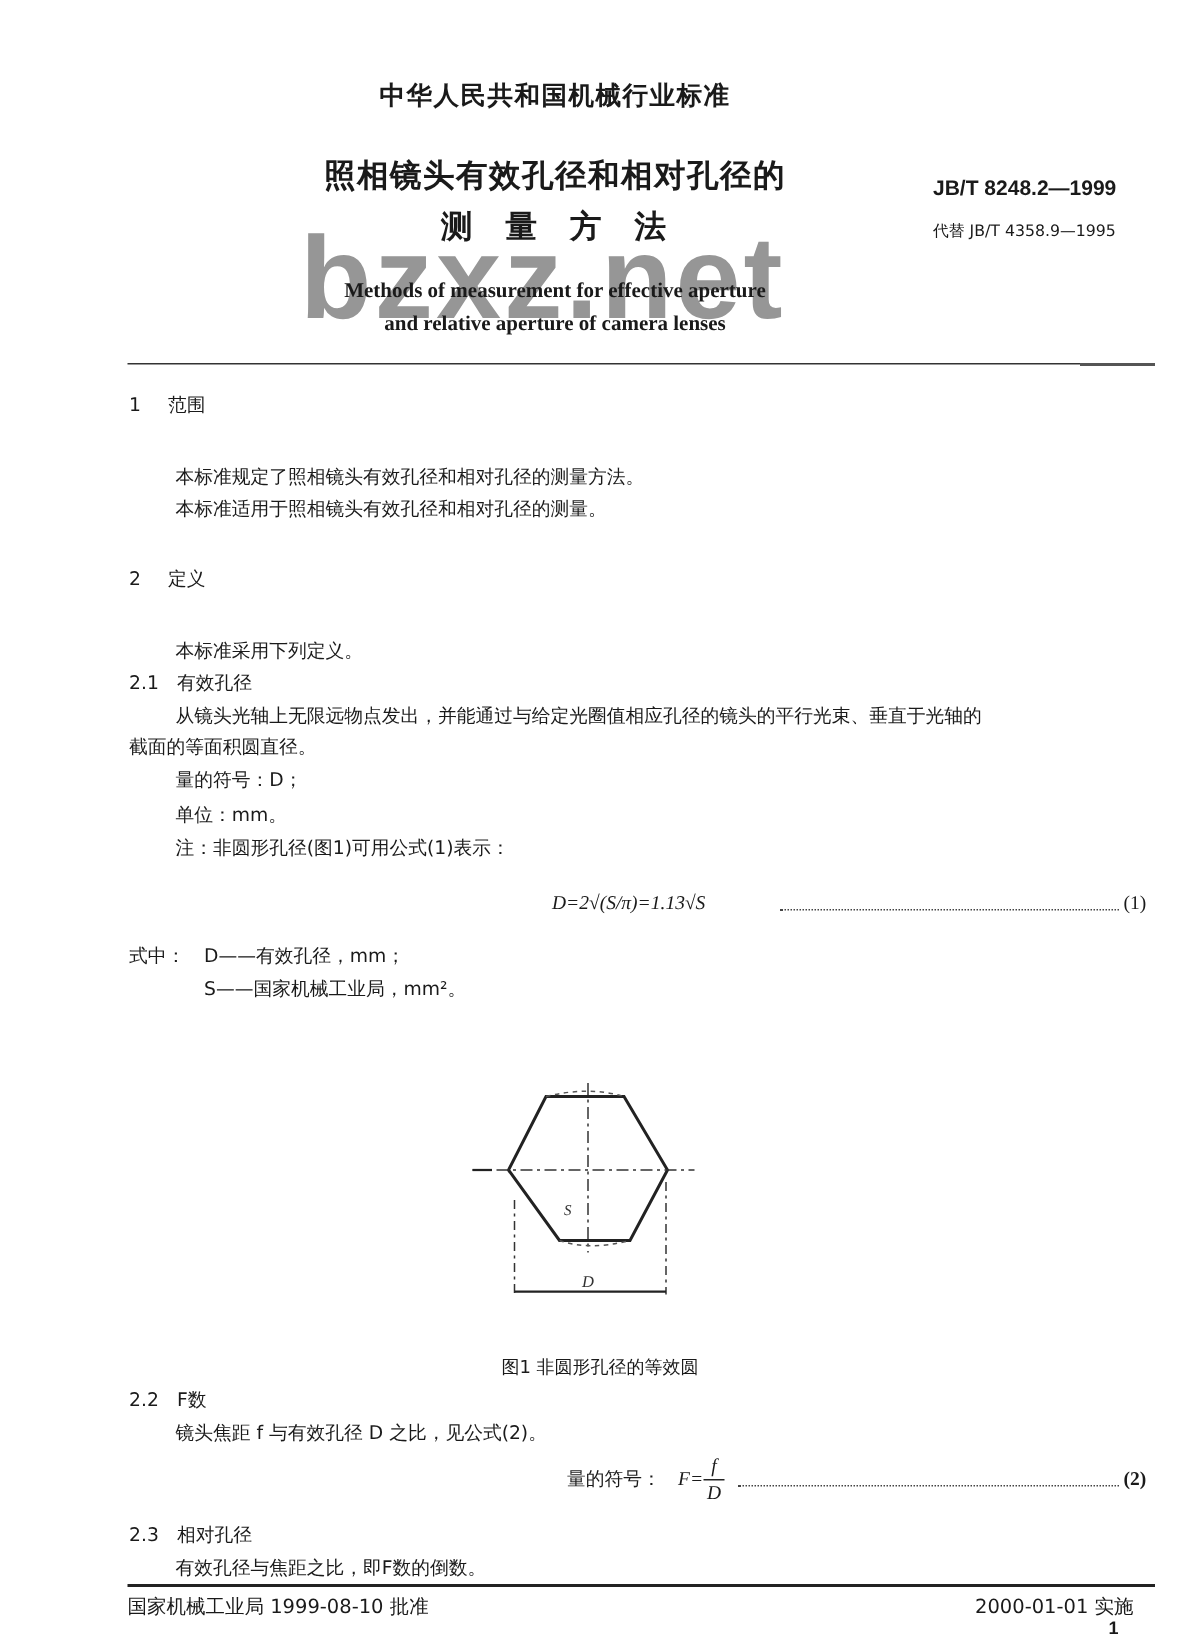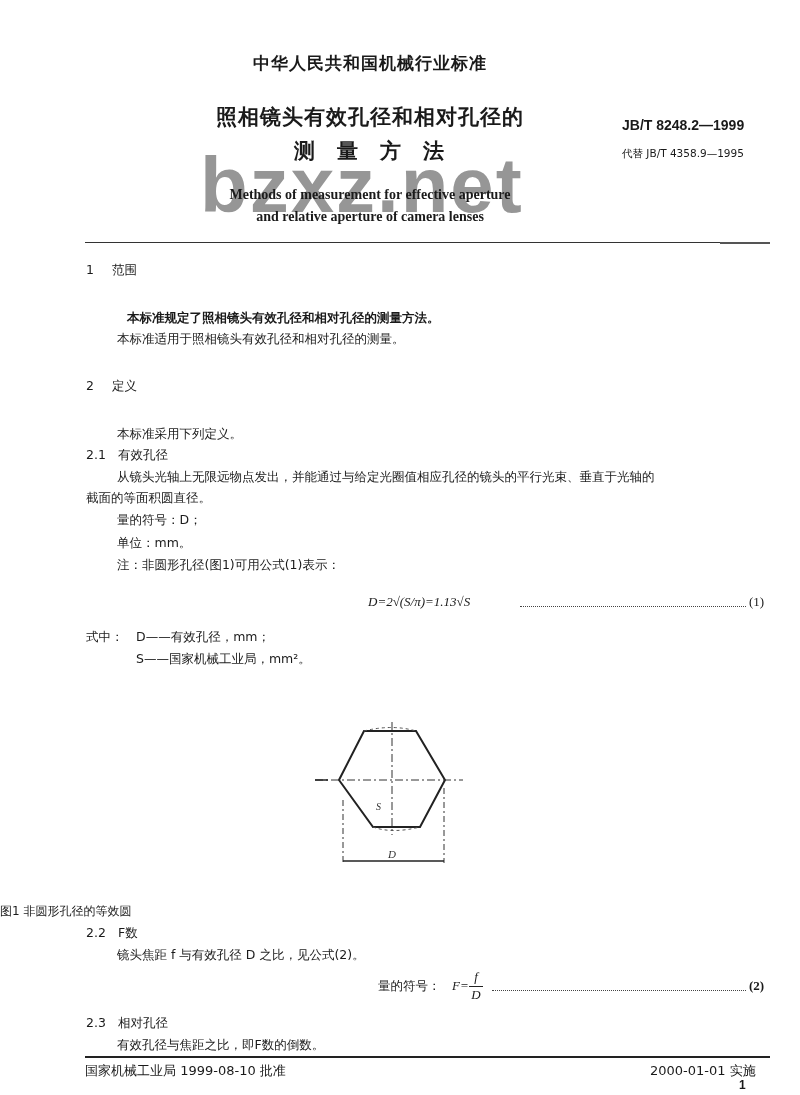--- a/index.html
+++ b/index.html
@@ -22,21 +22,21 @@
   .rule-top { left:85px; top:242px; width:685px; height:1px; background:#333; }
   .rule-top2 { left:720px; top:242px; width:50px; height:1.5px; background:#555; }
 
   .t { font-size:12.5px; }
   .h { font-size:12.5px; }
 
   .formula { font-family:"Liberation Serif", "DejaVu Serif", serif; font-size:13px; font-style:italic; }
   .leader { border-bottom:1.5px dotted #444; height:0; }
   .eqno { font-family:"Liberation Serif", "DejaVu Serif", serif; font-size:13px; }
 
-  .caption { left:0; width:800px; top:903px; font-size:12px; }
+  .caption { left:0; width:800px; text-align:center; top:903px; font-size:12px; }
 
   .rule-bot { left:85px; top:1056px; width:685px; height:1.5px; background:#222; }
   .footer-left { left:85px; top:1062px; font-size:13px; }
   .footer-right { left:650px; top:1062px; font-size:13px; }
   .pageno { left:739px; top:1078px; font-size:12px; font-weight:bold; }
 </style>
 </head>
 <body>
 
 <div class="abs watermark sans">bzxz.net</div>
@@ -48,21 +48,21 @@
 <div class="abs en2 serif">and relative aperture of camera lenses</div>
 
 <div class="abs stdno sans">JB/T 8248.2—1999</div>
 <div class="abs replaces">代替 JB/T 4358.9—1995</div>
 
 <div class="abs rule-top"></div>
 <div class="abs rule-top2"></div>
 
 <div class="abs h" style="left:86px; top:262px;">1</div>
 <div class="abs h" style="left:112px; top:262px;">范围</div>
-<div class="abs t" style="left:127px; top:310px;font-weight:bold;">本标准规定了照相镜头有效孔径和相对孔径的测量方法。</div>
+<div class="abs t" style="left:117px; top:310px;">本标准规定了照相镜头有效孔径和相对孔径的测量方法。</div>
 <div class="abs t" style="left:117px; top:331px;">本标准适用于照相镜头有效孔径和相对孔径的测量。</div>
 
 <div class="abs h" style="left:86px; top:378px;">2</div>
 <div class="abs h" style="left:112px; top:378px;">定义</div>
 <div class="abs t" style="left:117px; top:426px;">本标准采用下列定义。</div>
 
 <div class="abs h" style="left:86px; top:447px;">2.1</div>
 <div class="abs h" style="left:118px; top:447px;">有效孔径</div>
 <div class="abs t" style="left:117px; top:469px;">从镜头光轴上无限远物点发出，并能通过与给定光圈值相应孔径的镜头的平行光束、垂直于光轴的</div>
 <div class="abs t" style="left:86px; top:490px;">截面的等面积圆直径。</div>

